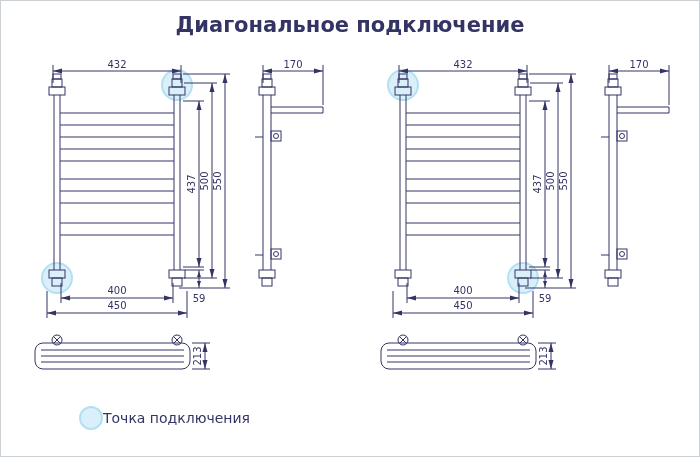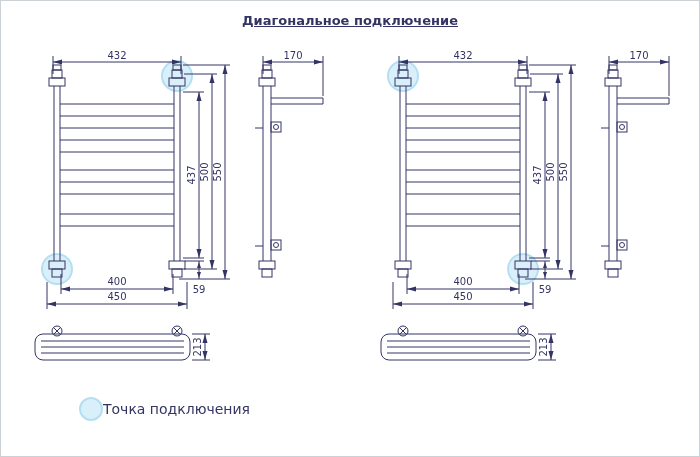--- a/index.html
+++ b/index.html
@@ -8,22 +8,22 @@
     --highlight_stroke:#b4dff2;
   }
   html,body{margin:0;padding:0;background:#e9e9e9;}
   .page{
     width:700px;height:457px;background:#ffffff;
     border:1px solid #ccd1d6;box-sizing:border-box;
     font-family:"DejaVu Sans",sans-serif;
     padding-top:8px;overflow:hidden;
   }
   .title{
-    text-align:center;font-size:13px;font-weight:bold;
-    color:var(--line);margin:4px 0 0 0;text-decoration:underline;
+    text-align:center;font-size:21px;font-weight:bold;
+    color:var(--line);margin:4px 0 0 0;
   }
   .row{display:flex;justify-content:center;gap:46px;margin-top:18px;}
   svg text{fill:var(--line);font-size:10px;font-family:"DejaVu Sans",sans-serif;}
   .ln{stroke:var(--line);stroke-width:1;fill:none;}
   .ar{fill:var(--line);stroke:none;}
   .hl{fill:var(--highlight);stroke:var(--highlight_stroke);stroke-width:2;}
   .legend{display:flex;align-items:center;margin:16px 0 0 78px;}
   .legend-dot{width:20px;height:20px;border-radius:50%;
     background:var(--highlight);border:2px solid var(--highlight_stroke);flex:0 0 auto;}
   .legend-label{font-size:14px;color:var(--line);}

